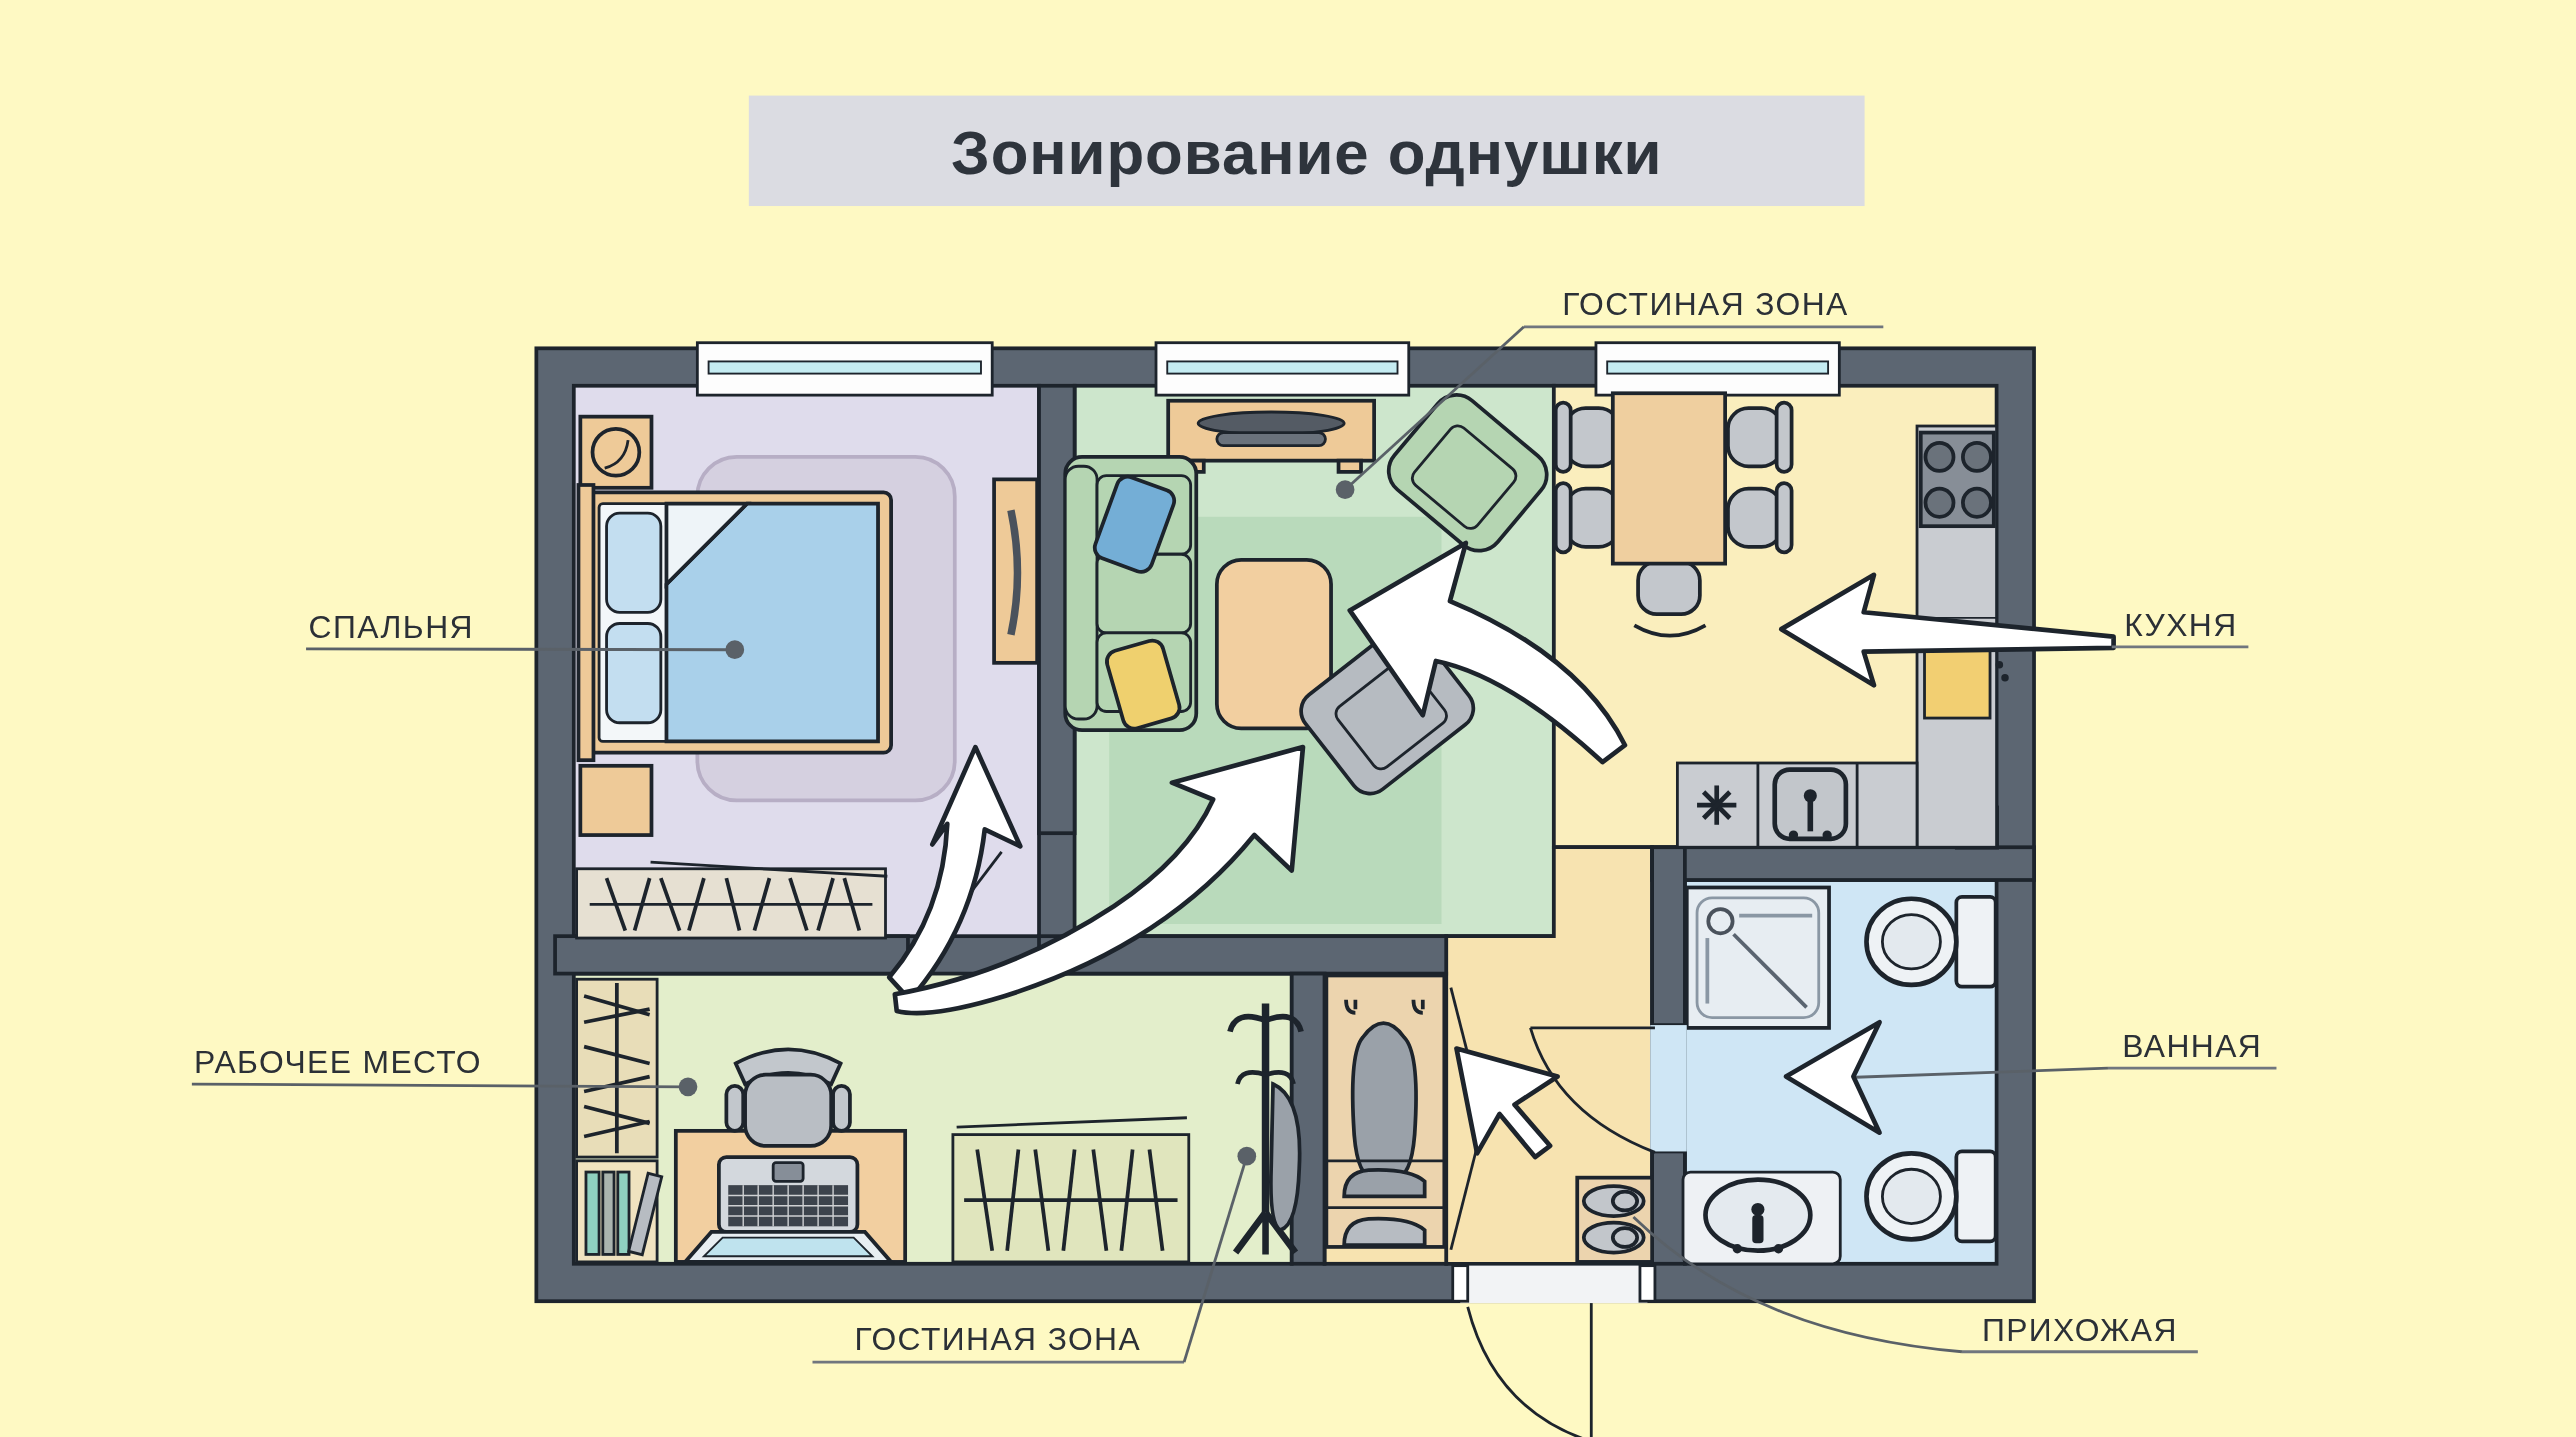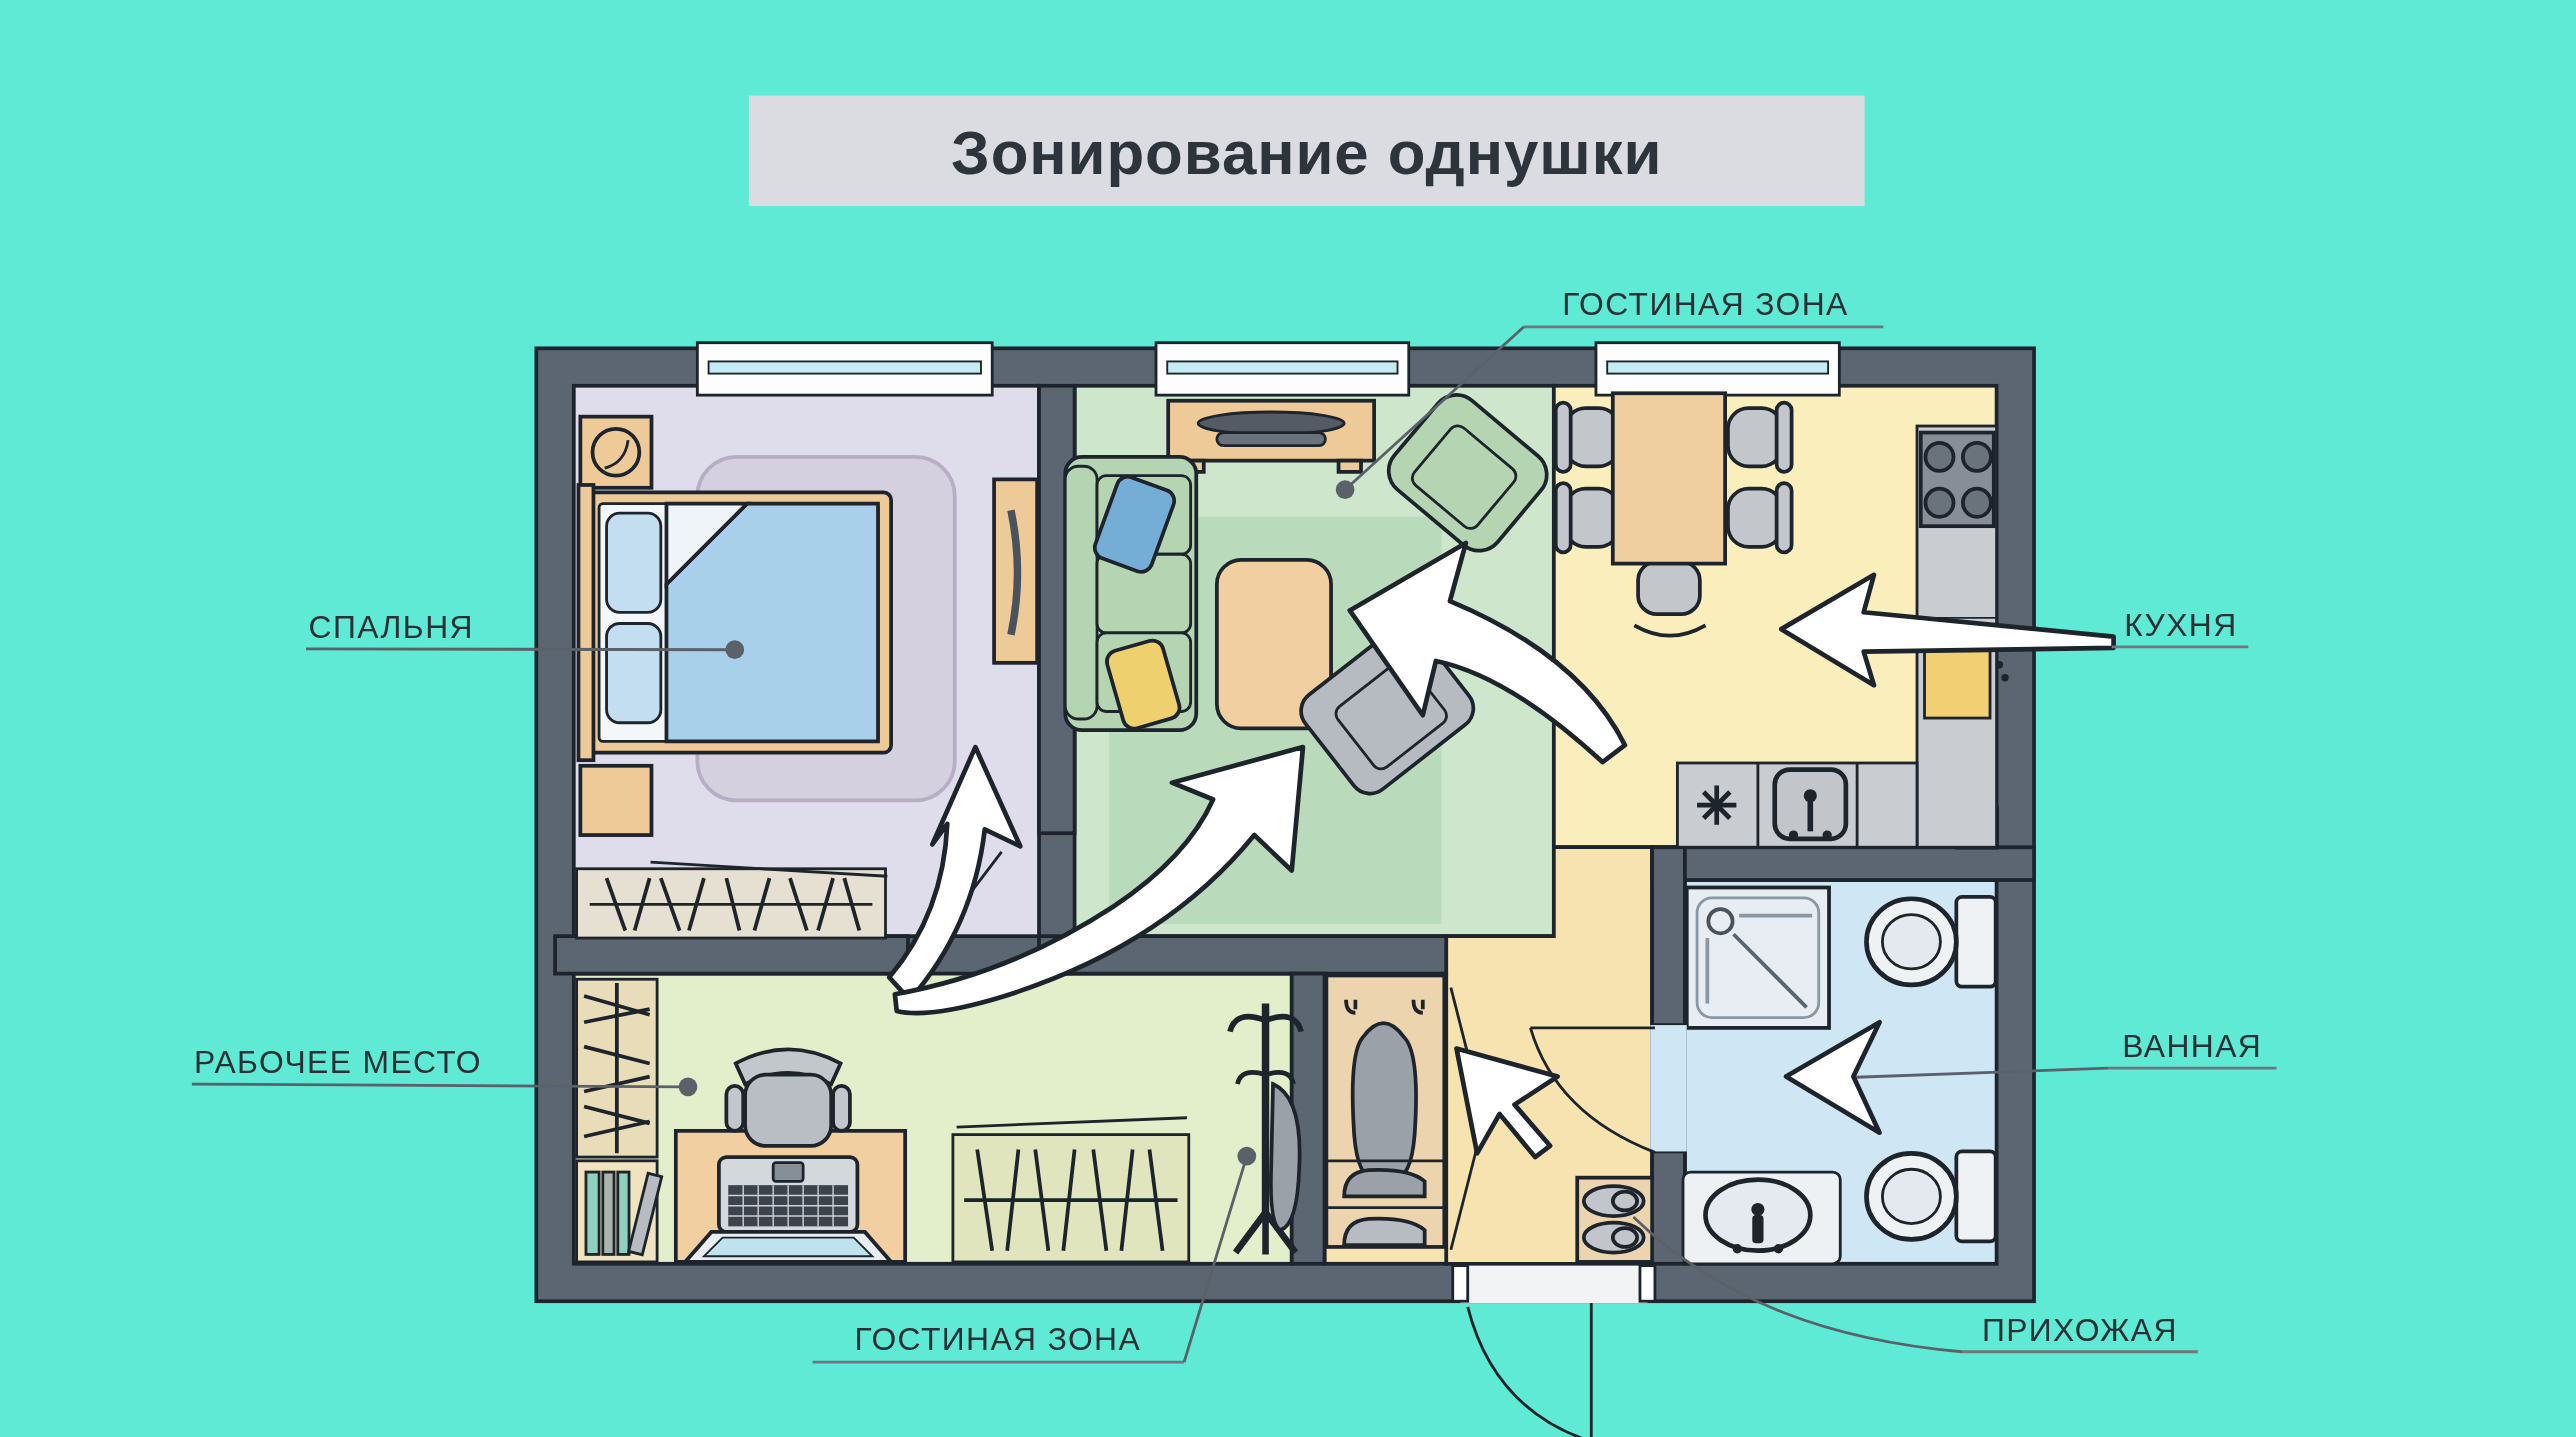--- a/index.html
+++ b/index.html
@@ -1,16 +1,16 @@
 <!DOCTYPE html>
 <html style="font-size:15px"><head>
 <meta charset="utf-8">
 <style>
   html,body{margin:0;padding:0;background:#edf0f4;}
-  #stage{position:relative;width:2576px;height:1438px;background:#5eead4;overflow:hidden;
+  #stage{position:relative;width:2576px;height:1438px;background:#fef9c3;overflow:hidden;
          font-family:"Liberation Sans", sans-serif;}
   svg{position:absolute;left:0;top:0;}
   .room-label{font-family:"Liberation Sans", sans-serif;font-size:34px;fill:#2b3036;letter-spacing:1.5px;}
   .title-text{font-family:"Liberation Sans", sans-serif;font-size:66px;font-weight:600;fill:#2e343c;letter-spacing:1px;}
   .wall{fill:#5c6672;stroke:#1d242c;stroke-width:4;}
   .floor{stroke:#1d242c;stroke-width:4;}
   .tan{fill:#eeca98;stroke:#1d242c;stroke-width:4;}
   .lead{stroke:#5a6168;stroke-width:3;fill:none;}
   .under{stroke:#70767e;stroke-width:3;}
   .arrow{fill:#ffffff;stroke:#1d242c;stroke-width:5;stroke-linejoin:round;}

